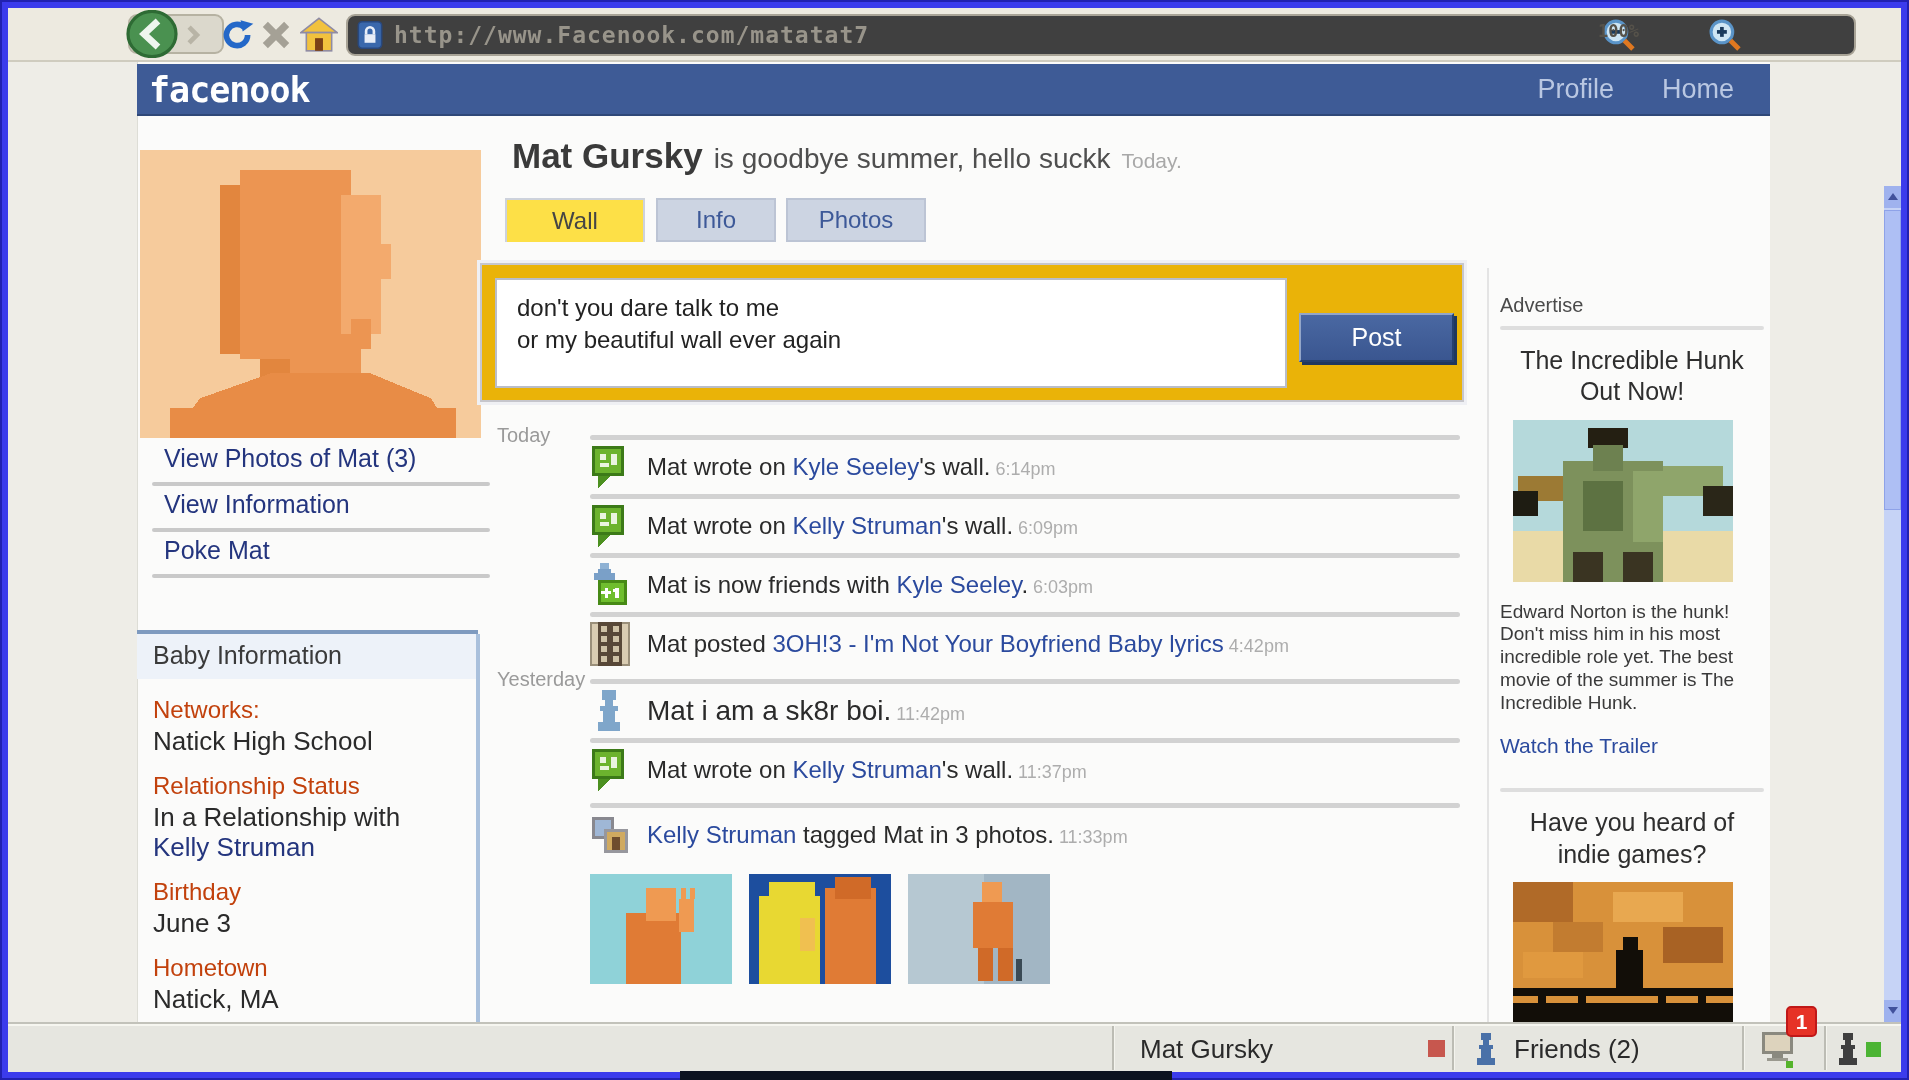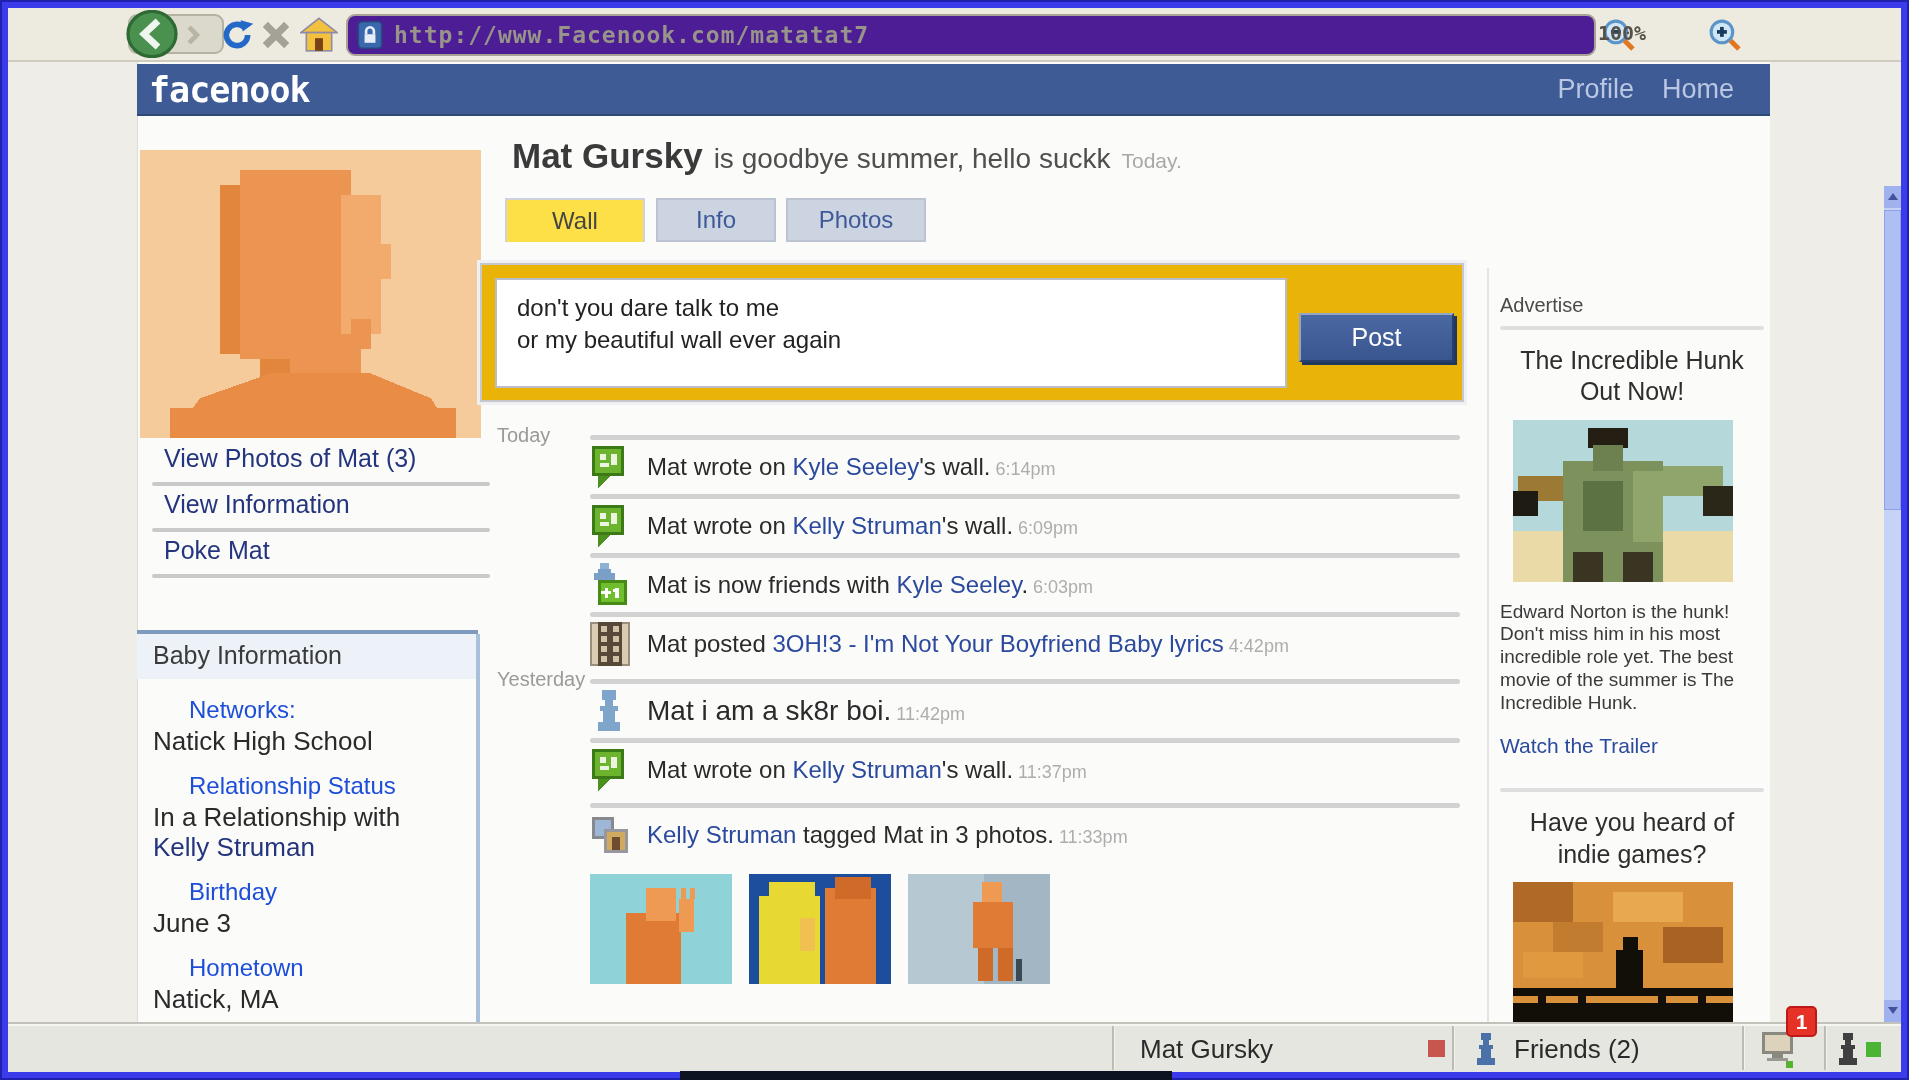--- a/index.html
+++ b/index.html
@@ -13,45 +13,45 @@
   .frame-black-seg { position:absolute; left:680px; top:1071px; width:492px; height:9px; background:#0d1320; z-index:55; }
 
   
   .chrome { position:absolute; left:8px; top:8px; right:8px; height:54px; background:#edeae0; border-bottom:2px solid #cfccbf; z-index:10; }
   .nav-pill { position:absolute; left:120px; top:6px; width:96px; height:40px; background:#dbd8cc; border:2px solid #b6b2a2; border-radius:9px; }
   .btn-back { position:absolute; left:116px; top:2px; width:56px; height:48px; cursor:pointer; }
   .btn-fwd  { position:absolute; left:172px; top:14px; width:26px; height:26px; cursor:pointer; }
   .btn-refresh { position:absolute; left:212px; top:10px; width:34px; height:34px; cursor:pointer; }
   .btn-stop { position:absolute; left:252px; top:11px; width:32px; height:32px; cursor:pointer; }
   .btn-home { position:absolute; left:292px; top:8px; width:38px; height:38px; cursor:pointer; }
-  .addr-wrap { position:absolute; left:338px; top:6px; width:1250px; height:42px; background:#4c1d95; border:2px solid #a8a396; border-radius:9px; }
+  .addr-wrap { position:absolute; left:338px; top:6px; width:1510px; height:42px; background:#404040; border:2px solid #a8a396; border-radius:9px; }
   .addr-lock { position:absolute; left:8px; top:5px; width:28px; height:28px; }
   .addr-input { position:absolute; left:46px; top:2px; width:1190px; height:34px; border:none; outline:none; background:transparent;
     font-family:"DejaVu Sans Mono", monospace; font-weight:bold; font-size:23px; color:#98948a; letter-spacing:1px; }
   .zoom-out { position:absolute; left:1594px; top:10px; width:34px; height:34px; cursor:pointer; }
-  .zoom-label { position:absolute; left:1590px; top:13px; font-family:"DejaVu Sans Mono", monospace; font-weight:bold; font-size:20px; color:#56524a; }
+  .zoom-label { position:absolute; left:1590px; top:13px; font-family:"DejaVu Sans Mono", monospace; font-weight:bold; font-size:17px; color:#56524a; }
   .zoom-in { position:absolute; left:1700px; top:10px; width:34px; height:34px; cursor:pointer; }
 
   
   .page { position:absolute; left:137px; top:62px; width:1633px; height:1010px; background:#fbfbfa; border-left:1px solid #ddddd6; z-index:1; }
   .fb-header { position:absolute; left:137px; top:64px; width:1633px; height:52px; background:#3e5b96; border-bottom:2px solid #2f4878; z-index:5; }
   .fb-logo { position:absolute; left:12px; top:6px; font-family:"DejaVu Sans Mono", monospace; font-weight:bold; font-size:35px; color:#ffffff; letter-spacing:-1px; cursor:pointer; }
-  .fb-nav { position:absolute; right:36px; top:0; height:100%; display:flex; align-items:center; gap:28px; }
+  .fb-nav { position:absolute; right:36px; top:0; height:100%; display:flex; align-items:center; gap:48px; }
   .fb-nav a { color:#b9c7e2; font-size:27px; text-decoration:none; cursor:pointer; }
 
   
   .profile-photo { position:absolute; left:140px; top:150px; width:341px; height:288px; z-index:6; }
   .side-links { position:absolute; left:152px; top:440px; width:330px; z-index:6;margin-left:12px; }
   .side-link { font-size:25px; color:#24357e; padding:4px 0 9px; cursor:pointer; }
   .side-sep { height:4px; width:338px; margin-left:-12px; background:#c9c9c9; border-radius:2px; }
   .info-panel { position:absolute; left:137px; top:630px; width:341px; min-height:392px; border-top:4px solid #7e9abf; z-index:6; }
   .info-edge { position:absolute; right:-2px; top:0; bottom:0; width:4px; background:#a9c0dc; }
   .info-title { background:#edf2f9; padding:7px 0 9px 16px; font-size:25px; color:#3a3a3a; }
   .info-fields { padding:2px 16px 0; }
-  .info-label { margin-top:15px; font-size:24px; color:#1d4ed8;margin-left:36px; }
+  .info-label { margin-top:15px; font-size:24px; color:#c2410c; }
   .info-value { margin-top:3px; font-size:26px; color:#2a2a2a; line-height:1.15; }
   .info-link  { font-size:26px; color:#24357e; line-height:1.15; cursor:pointer; }
   .friends-band { margin-top:16px; border-top:4px solid #7e9abf; background:#edf2f9; padding:8px 16px 18px; font-size:25px; color:#3a3a3a; }
 
   
   .status-line { position:absolute; left:512px; top:136px; display:flex; align-items:baseline; gap:11px; z-index:6; white-space:nowrap; }
   .status-name { font-size:35px; font-weight:bold; color:#3a3a3a; }
   .status-text { font-size:28px; color:#4f4f4f; }
   .status-when { font-size:21px; color:#a8a8a8; }
   .tab { position:absolute; top:198px; height:44px; display:flex; align-items:center; justify-content:center; font-size:24px; cursor:pointer; z-index:6; }

